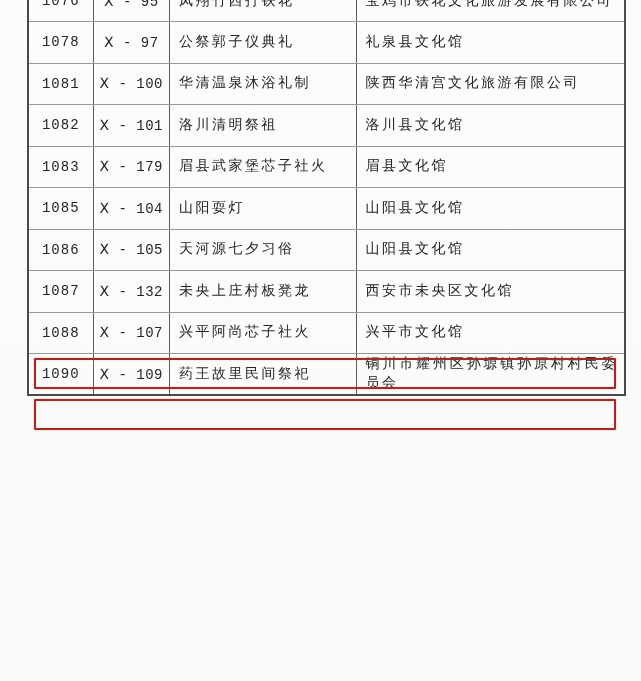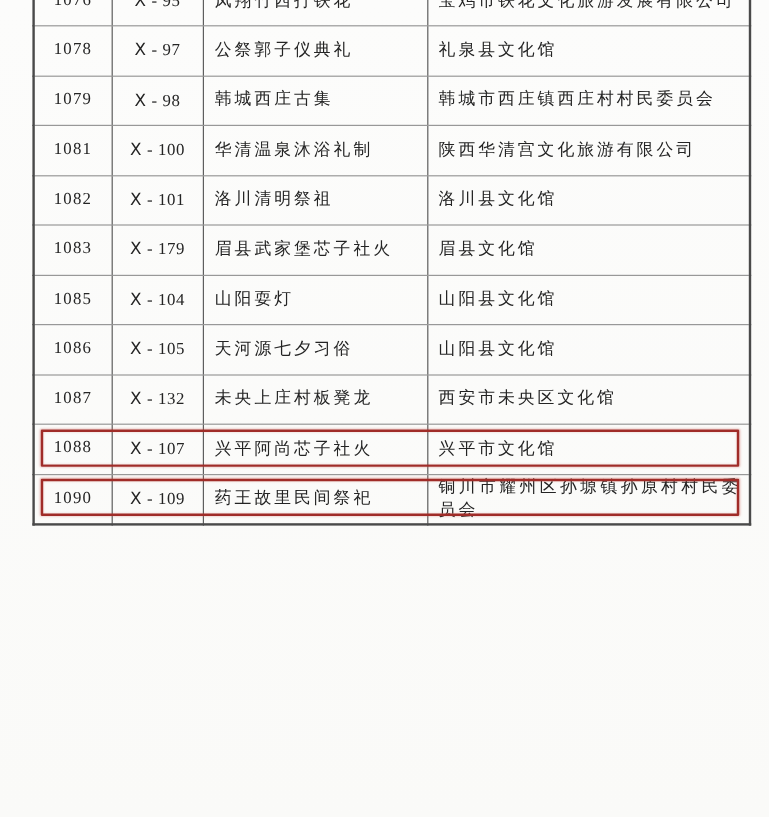--- a/index.html
+++ b/index.html
@@ -1,19 +1,19 @@
 <!DOCTYPE html>
 <html><head>
 <meta charset="utf-8">
 <style>
   html,body { margin:0; padding:0; background:#ffffff; }
   .page {
     position:relative; width:641px; height:681px; overflow:hidden;
     background:linear-gradient(180deg,#fcfcfb 0%,#fafaf8 100%);
-    font-family:Liberation Serif, serif;
+    font-family:Liberation Mono, monospace;
   }
   .table-wrap { position:absolute; left:27px; top:-21px; width:597px; }
   table.heritage {
     border-collapse:collapse; table-layout:fixed; width:597px;
     border:2px solid #4a4a4a;
   }
   table.heritage tr { height:41.5px; }
   table.heritage td {
     border-left:1px solid #5e5e5e; border-right:1px solid #5e5e5e;
     border-top:1.5px solid #989898; border-bottom:1.5px solid #989898;
@@ -53,26 +53,20 @@
     <td class="cell-num">1076</td>
     <td class="cell-code">Ⅹ - 95</td>
     <td class="cell-name">凤翔竹西打铁花</td>
     <td class="cell-org">宝鸡市铁花文化旅游发展有限公司</td>
   </tr>
           <tr>
     <td class="cell-num">1078</td>
     <td class="cell-code">Ⅹ - 97</td>
     <td class="cell-name">公祭郭子仪典礼</td>
     <td class="cell-org">礼泉县文化馆</td>
-  </tr>
-          <tr>
-    <td class="cell-num">1079</td>
-    <td class="cell-code">Ⅹ - 98</td>
-    <td class="cell-name">韩城西庄古集</td>
-    <td class="cell-org">韩城市西庄镇西庄村村民委员会</td>
   </tr>
           <tr>
     <td class="cell-num">1081</td>
     <td class="cell-code">Ⅹ - 100</td>
     <td class="cell-name">华清温泉沐浴礼制</td>
     <td class="cell-org">陕西华清宫文化旅游有限公司</td>
   </tr>
           <tr>
     <td class="cell-num">1082</td>
     <td class="cell-code">Ⅹ - 101</td>

